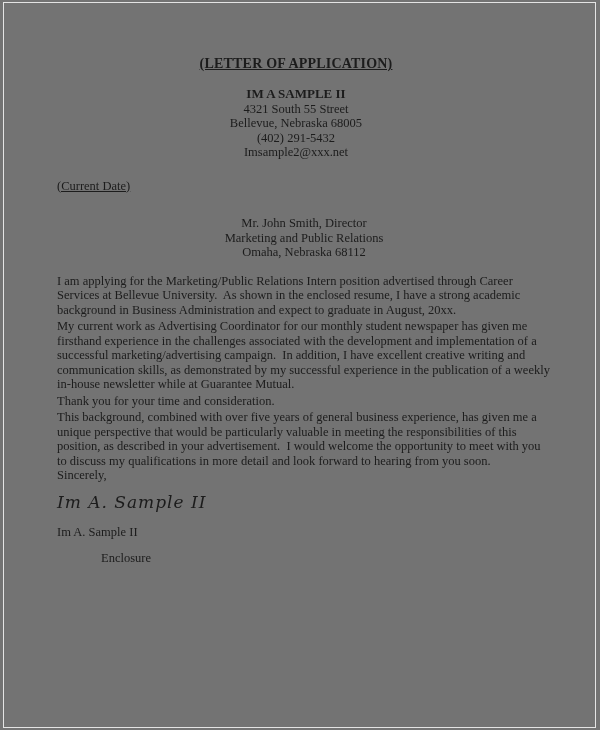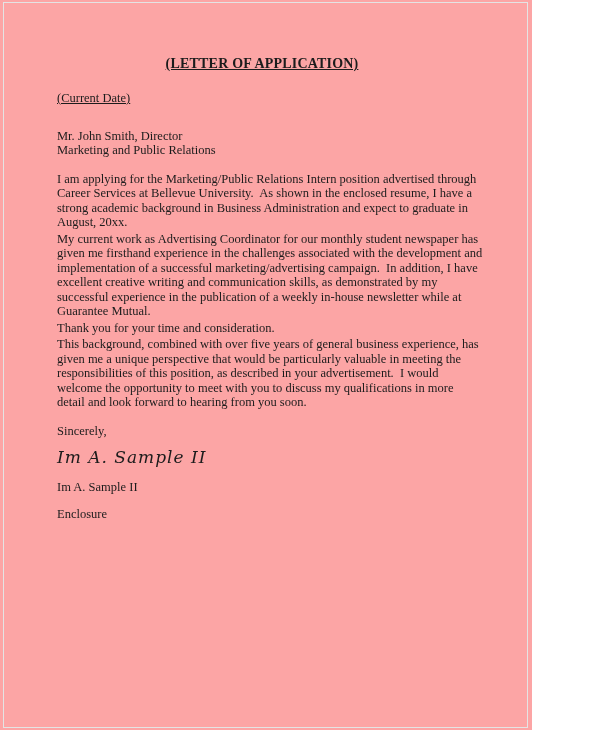--- a/index.html
+++ b/index.html
@@ -1,21 +1,21 @@
 <!DOCTYPE html>
 <html><head>
 <meta charset="utf-8">
 <style>
   * { margin: 0; padding: 0; box-sizing: border-box; }
   html, body { background: #ffffff; }
   .page {
     position: relative;
-    width: 532px;
+    width: 600px;
     height: 730px;
-    background: #fca5a5;
+    background: #737373;
     color: #1c1c1c;
     font-family: "Liberation Serif", "DejaVu Serif", serif;
     font-size: 12.5px;
     line-height: 14.5px;
     overflow: hidden;
   }
   .page-edge {
     position: absolute;
     left: 3px; top: 2px; right: 4px; bottom: 2px;
     border: 1px solid #e4e4e4;
@@ -29,51 +29,59 @@
   .title {
     font-size: 14px;
     font-weight: bold;
     line-height: 17px;
     text-decoration: underline;
     letter-spacing: 0.2px;
   }
   .sender { margin-top: 15px; }
   .sender-name { font-weight: bold; font-size: 13px; }
   .date-line { margin-top: 19px; text-decoration: underline; }
-  .recipient { margin-top: 23px; }
+  .recipient { margin-top: 23px; text-align: center; }
   .salutation { margin-top: 15px; }
   .para { margin-top: 2px; white-space: pre-wrap; }
   .para.first { margin-top: 14px; }
-  .signoff { margin-top: 14px; }
+  .signoff { }
   .signature {
     margin-top: 8px;
     font-family: "DejaVu Serif", serif;
     font-style: italic;
     font-size: 17px;
     line-height: 22px;
     letter-spacing: 1px;
   }
   .typed-name { margin-top: 12px; }
-  .enclosure { margin-top: 12px; }
+  .enclosure { margin-top: 12px; margin-left: 44px; }
 </style>
 </head>
 <body>
 
 <div class="page">
   <div class="page-edge"></div>
   <div class="content">
 
     <div class="title centered">(LETTER OF APPLICATION)</div>
 
+    <div class="sender centered">
+      <div class="sender-name">IM A SAMPLE II</div>
+      <div>4321 South 55 Street</div>
+      <div>Bellevue, Nebraska 68005</div>
+      <div>(402) 291-5432</div>
+      <div>Imsample2@xxx.net</div>
+    </div>
 
     <div class="date-line">(Current Date)</div>
 
     <div class="recipient">
       <div>Mr. John Smith, Director</div>
       <div>Marketing and Public Relations</div>
+      <div>Omaha, Nebraska 68112</div>
     </div>
 
 
     <p class="para first">I am applying for the Marketing/Public Relations Intern position advertised through Career Services at Bellevue University.  As shown in the enclosed resume, I have a strong academic background in Business Administration and expect to graduate in August, 20xx.</p>
     <p class="para">My current work as Advertising Coordinator for our monthly student newspaper has given me firsthand experience in the challenges associated with the development and implementation of a successful marketing/advertising campaign.  In addition, I have excellent creative writing and communication skills, as demonstrated by my successful experience in the publication of a weekly in-house newsletter while at Guarantee Mutual.</p>
     <p class="para">Thank you for your time and consideration.</p>
     <p class="para">This background, combined with over five years of general business experience, has given me a unique perspective that would be particularly valuable in meeting the responsibilities of this position, as described in your advertisement.  I would welcome the opportunity to meet with you to discuss my qualifications in more detail and look forward to hearing from you soon.</p>
 
     <div class="signoff">Sincerely,</div>
     <div class="signature">Im A. Sample II</div>

